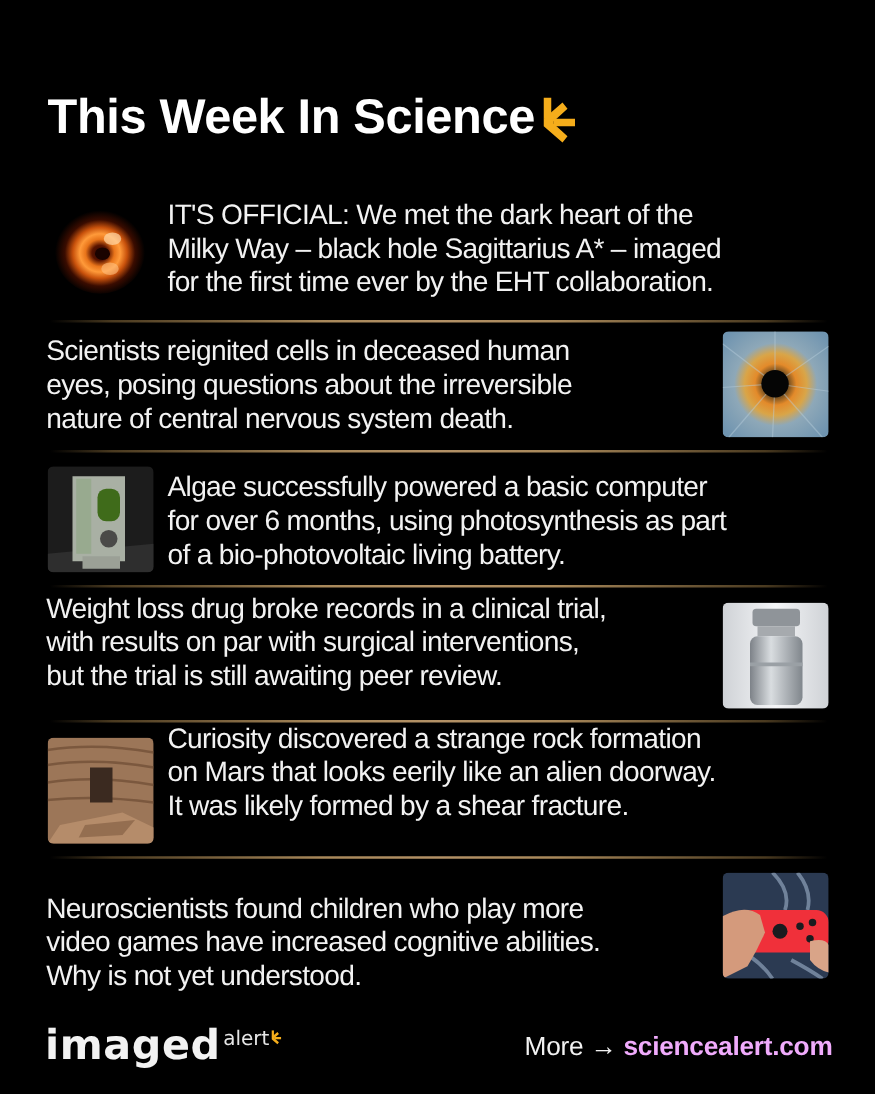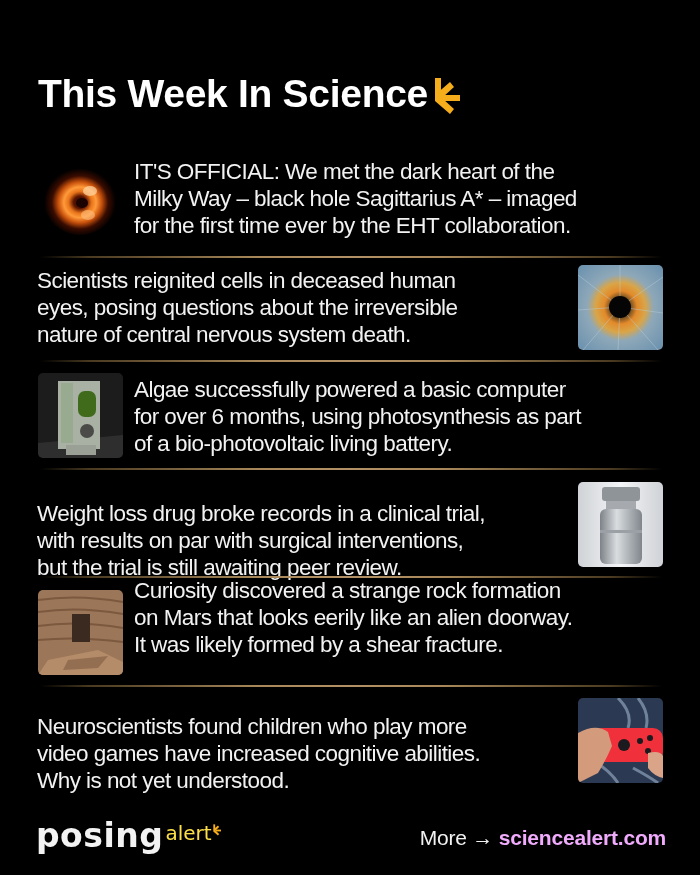--- a/index.html
+++ b/index.html
@@ -32,21 +32,21 @@
   }
 
   .footer-logo {
     position: absolute; left: 36px; top: 818px; display: flex; align-items: flex-start;
   }
   .footer-logo .word-science {
     font-size: 33px; font-weight: bold; color: #f2f2f2; letter-spacing: 0.5px;
     font-family: "DejaVu Sans", sans-serif; line-height: 36px;
   }
   .footer-logo .word-alert {
-    font-size: 20px; color: #fde047; margin-left: 2px; margin-top: 3px;
+    font-size: 16px; color: #e5e5e5; margin-left: 2px; margin-top: 3px;
     font-family: "DejaVu Sans", sans-serif;
   }
   .footer-logo .mini-logo { width: 8px; height: 13px; margin-top: 6px; margin-left: 1px; }
 
   .footer-link {
     position: absolute; right: 34px; top: 826px; font-size: 21px; letter-spacing: -0.2px;
   }
   .footer-link .more { color: #f2f2f2; }
   .footer-link .site { color: #f0abfc; font-weight: bold; }
 </style>
@@ -137,21 +137,21 @@
       <rect x="28" y="72" width="30" height="10" fill="#9ba096"></rect>
     </svg>
   </div>
   <div class="text right-of-thumb" style="top:376px;">Algae successfully powered a basic computer
 for over 6 months, using photosynthesis as part
 of a bio-photovoltaic living battery.</div>
 </div>
 <div class="divider" style="top:468px;"></div>
 
 <div>
-  <div class="text left-of-thumb" style="top:500px;">Weight loss drug broke records in a clinical trial,
+  <div class="text left-of-thumb" style="top:473px;">Weight loss drug broke records in a clinical trial,
 with results on par with surgical interventions,
 but the trial is still awaiting peer review.</div>
   <div class="thumb right" style="top:482px;">
     <svg width="85" height="85" viewBox="0 0 85 85">
       <defs>
         <linearGradient id="vialbg" x1="0" y1="0" x2="1" y2="0">
           <stop offset="0%" stop-color="#cfd2d6"></stop>
           <stop offset="50%" stop-color="#f4f5f7"></stop>
           <stop offset="100%" stop-color="#cfd2d6"></stop>
         </linearGradient>
@@ -210,21 +210,21 @@
       <circle cx="62" cy="43" r="3" fill="#1b1b1f"></circle>
       <circle cx="72" cy="40" r="3" fill="#1b1b1f"></circle>
       <circle cx="70" cy="53" r="3" fill="#1b1b1f"></circle>
       <path d="M0 35 Q18 25 30 34 L34 48 Q28 62 20 75 L0 85 Z" fill="#d49a7c"></path>
       <path d="M70 55 Q82 52 85 58 L85 80 Q76 78 70 70 Z" fill="#d9a488"></path>
     </svg>
   </div>
 </div>
 
 <div class="footer-logo">
-  <span class="word-science">posing</span>
+  <span class="word-science">imaged</span>
   <span class="word-alert">alert</span>
   <svg class="mini-logo" viewBox="0 0 26 40">
     <rect x="1" y="0" width="6" height="17" fill="#f5ad1b"></rect>
     <polygon points="1,17 16,4 20,9 9,19 9,21 20,31 16,36 1,23" fill="#f5ad1b"></polygon>
     <rect x="9" y="17" width="17" height="6" fill="#f5ad1b"></rect>
   </svg>
 </div>
 
 <div class="footer-link">
   <span class="more">More →</span>

